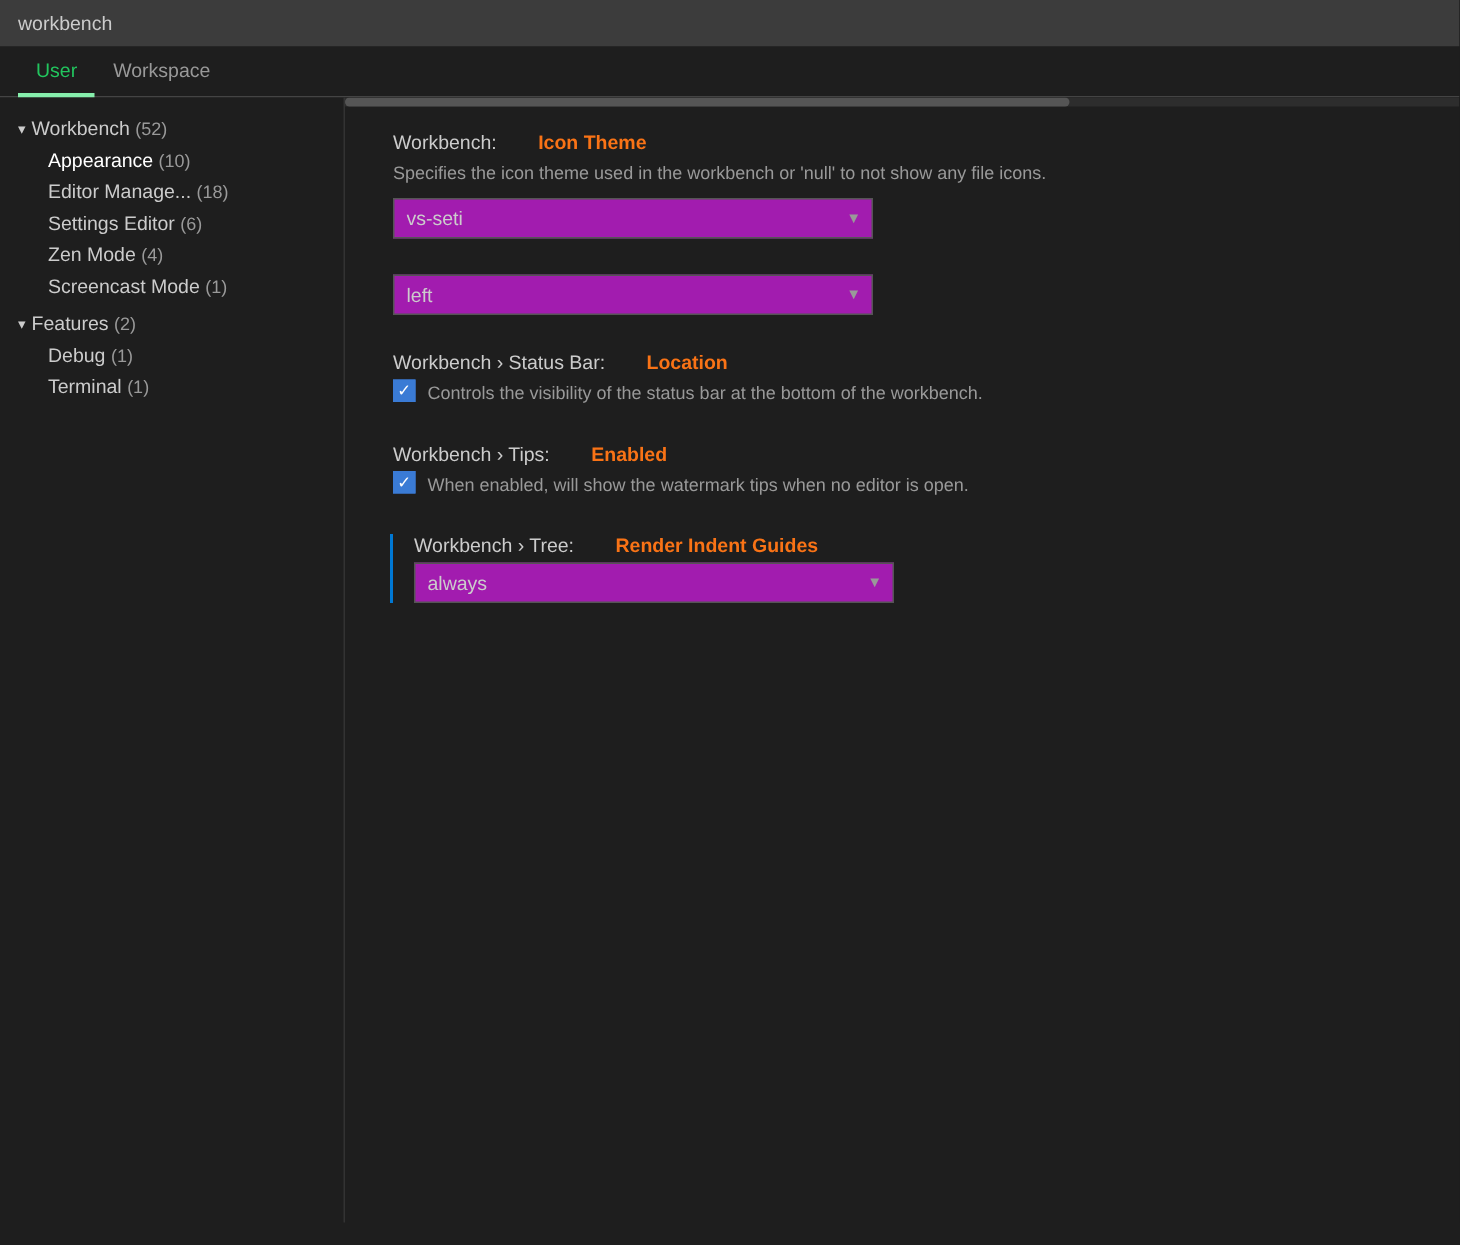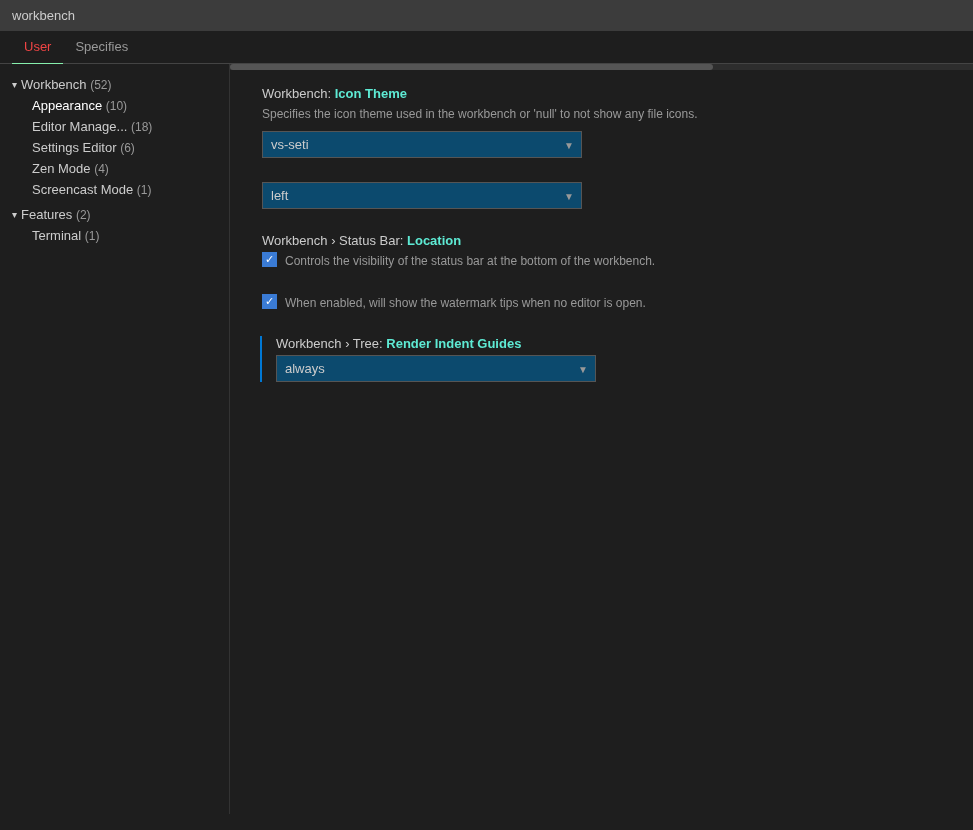--- a/index.html
+++ b/index.html
@@ -38,22 +38,22 @@
     }
     .tab {
       padding: 8px 12px;
       cursor: pointer;
       color: #999;
       border-bottom: 2px solid transparent;
       margin-bottom: -1px;
       font-size: 13px;
     }
     .tab.active {
-      color: #ef4444;
-      border-bottom: 1px solid #86efac;
+      color: #22c55e;
+      border-bottom: 3px solid #86efac;
     }
 
     
     .main {
       display: flex;
       height: calc(830px - 80px);
     }
 
     
     .sidebar {
@@ -113,39 +113,40 @@
     }
 
     .setting-title {
       font-size: 13px;
       margin-bottom: 4px;
       color: #cccccc;
     }
 
     .setting-title span.bold {
       font-weight: bold;
-      color: #5eead4;
+      color: #f97316;
+      margin-left: 24px;
     }
 
     .setting-desc {
       font-size: 12px;
       color: #999999;
       margin-bottom: 8px;
       line-height: 1.5;
     }
 
     .select-wrapper {
       position: relative;
       display: inline-block;
       width: 320px;
     }
 
     .select-wrapper select {
       width: 100%;
-      background: #0c4a6e;
+      background: #a21caf;
       border: 1px solid #555;
       color: #cccccc;
       padding: 5px 28px 5px 8px;
       font-size: 13px;
       appearance: none;
       -webkit-appearance: none;
       cursor: pointer;
       outline: none;
     }
 
@@ -194,21 +195,21 @@
   </style>
 </head>
 <body>
 
 <div class="search-bar">
   <input class="search-input" type="text" value="workbench" style="">
 </div>
 
 <div class="tabs">
   <div class="tab active">User</div>
-  <div class="tab">Specifies</div>
+  <div class="tab">Workspace</div>
 </div>
 
 <div class="main">
 
   <div class="sidebar">
 
     <div class="sidebar-section">
       <div class="sidebar-group">
         <span class="chevron">▾</span>
         <span>Workbench <span class="count">(52)</span></span>
@@ -227,20 +228,23 @@
       </div>
       <div class="sidebar-item">
         Screencast Mode <span class="count">(1)</span>
       </div>
     </div>
 
     <div class="sidebar-section">
       <div class="sidebar-group">
         <span class="chevron">▾</span>
         <span>Features <span class="count">(2)</span></span>
+      </div>
+      <div class="sidebar-item">
+        Debug <span class="count">(1)</span>
       </div>
       <div class="sidebar-item">
         Terminal <span class="count">(1)</span>
       </div>
     </div>
 
   </div>
 
   <div class="content">
 
@@ -285,20 +289,23 @@
           <div class="checkbox-box">
             <span class="checkmark">✓</span>
           </div>
           <span class="setting-desc" style="margin-bottom:0">
             Controls the visibility of the status bar at the bottom of the workbench.
           </span>
         </div>
       </div>
 
       <div class="setting-item">
+        <div class="setting-title">
+          Workbench › Tips: <span class="bold">Enabled</span>
+        </div>
         <div class="checkbox-row">
           <div class="checkbox-box">
             <span class="checkmark">✓</span>
           </div>
           <span class="setting-desc" style="margin-bottom:0">
             When enabled, will show the watermark tips when no editor is open.
           </span>
         </div>
       </div>
 

